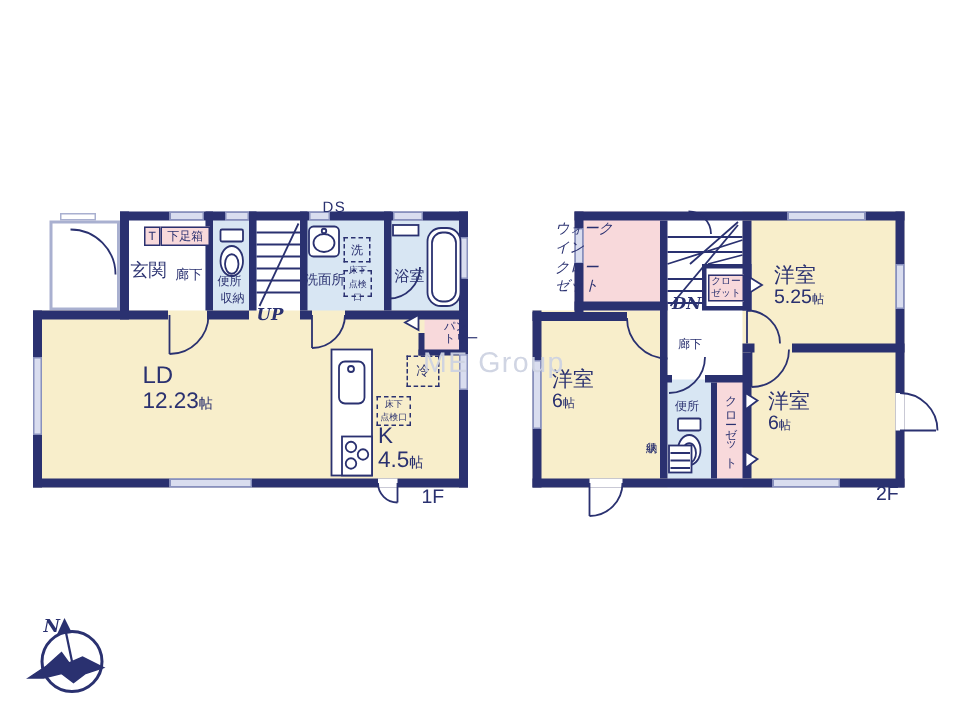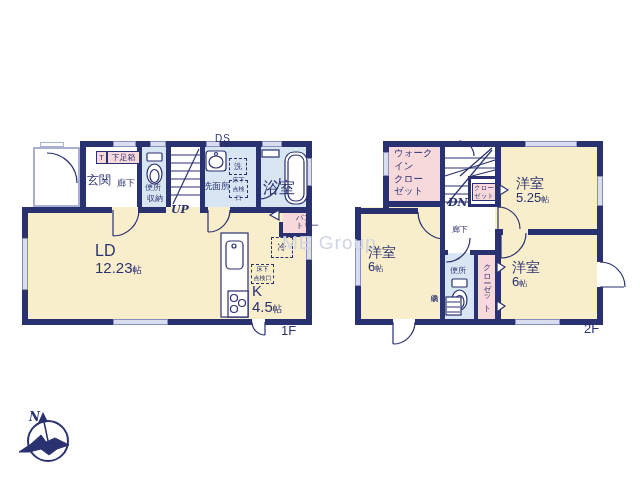--- a/index.html
+++ b/index.html
@@ -191,21 +191,21 @@
   <div class="lbl" style="left:147px;top:195px;font-size:8px;">収納</div>
   <div class="lbl ital" style="left:171px;top:204px;font-size:11px;">UP</div>
   <div class="lbl" style="left:203px;top:182px;font-size:9px;">洗面所</div>
   <div class="dash" style="left:229px;top:158px;width:18px;height:17px;font-size:8px;">
       <span>洗</span>
     </div>
   <div class="dash" style="left:229px;top:180px;width:19px;height:18px;font-size:6px;">
     <span>床下</span>
     <span>点検口</span>
   </div>
-  <div class="lbl" style="left:263px;top:180px;font-size:16px;">浴室</div>
+  <div class="lbl" style="left:263px;top:180px;font-size:10px;">浴室</div>
   <div class="lbl" style="left:284px;top:214px;font-size:7.5px;z-index:5;padding-left:12px;">
     <div>パン</div>
     <div>トリー</div>
   </div>
   <div class="dash" style="left:271px;top:237px;width:22px;height:21px;font-size:9px;">
       <span>冷</span>
     </div>
   <div class="lbl" style="left:95px;top:243px;width:65px;font-size:16px;">
     <div>LD</div>
     <div style="font-size:15px;"><span>12.23</span><span class="unit">帖</span></div>
@@ -213,21 +213,21 @@
   <div class="dash" style="left:251px;top:264px;width:23px;height:20px;font-size:6px;">
     <span>床下</span>
     <span>点検口</span>
   </div>
   <div class="lbl" style="left:252px;top:283px;width:38px;font-size:15px;">
     <div>K</div>
     <div style="font-size:15px;"><span>4.5</span><span class="unit">帖</span></div>
   </div>
   <div class="lbl" style="left:281px;top:324px;font-size:13px;">1F</div>
 
-  <div class="lbl" style="left:394px;top:147px;width:58px;font-size:9.5px;line-height:1.35;">
+  <div class="lbl" style="left:370px;top:147px;width:58px;font-size:9.5px;line-height:1.35;font-style:italic;">
     <div>ウォーク</div>
     <div>イン</div>
     <div>クロー</div>
     <div>ゼット</div>
   </div>
   <div class="lbl ital" style="left:448px;top:197px;font-size:11px;">DN</div>
   <div class="pinkbox" style="left:472px;top:183px;width:24px;height:18px;font-size:6.5px;flex-direction:column;line-height:1.2;">
     <div>クロー</div>
     <div>ゼット</div>
   </div>

